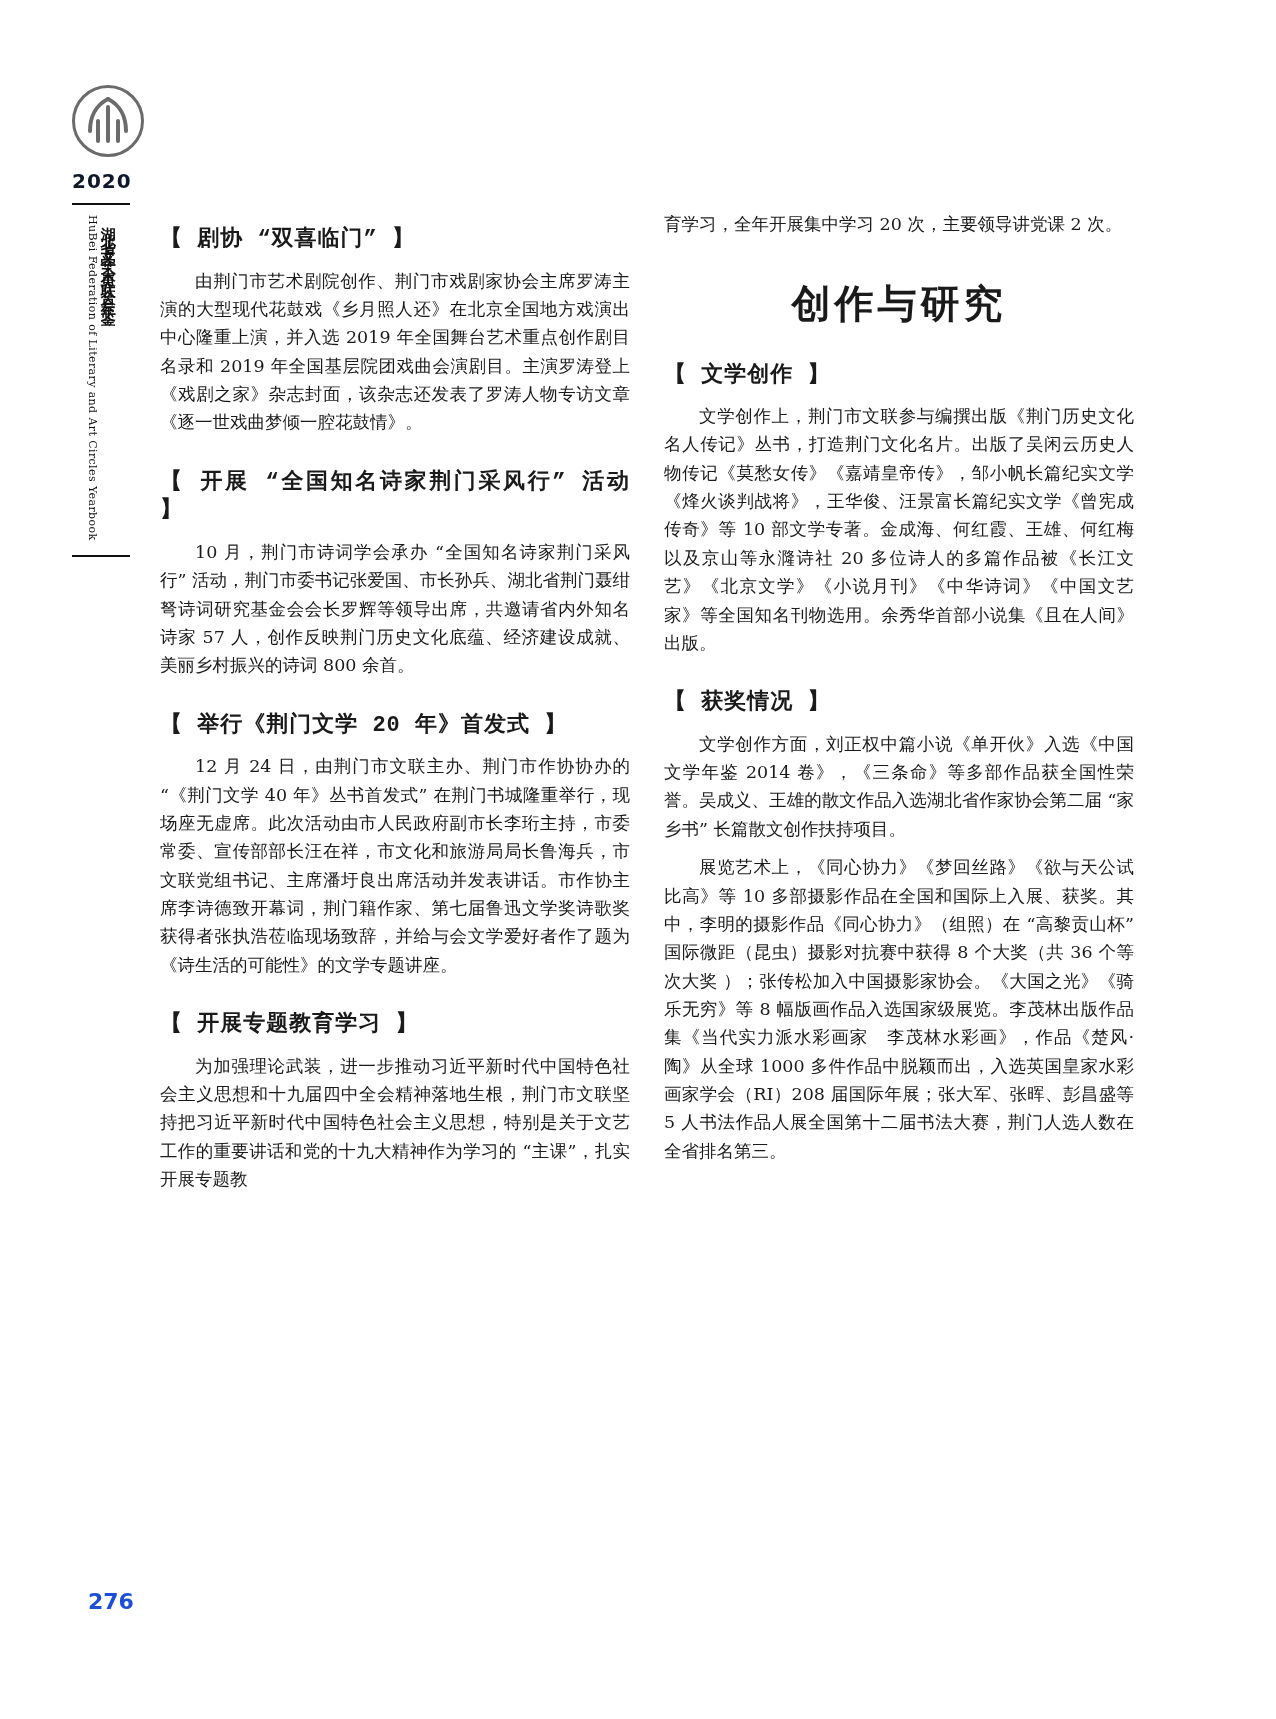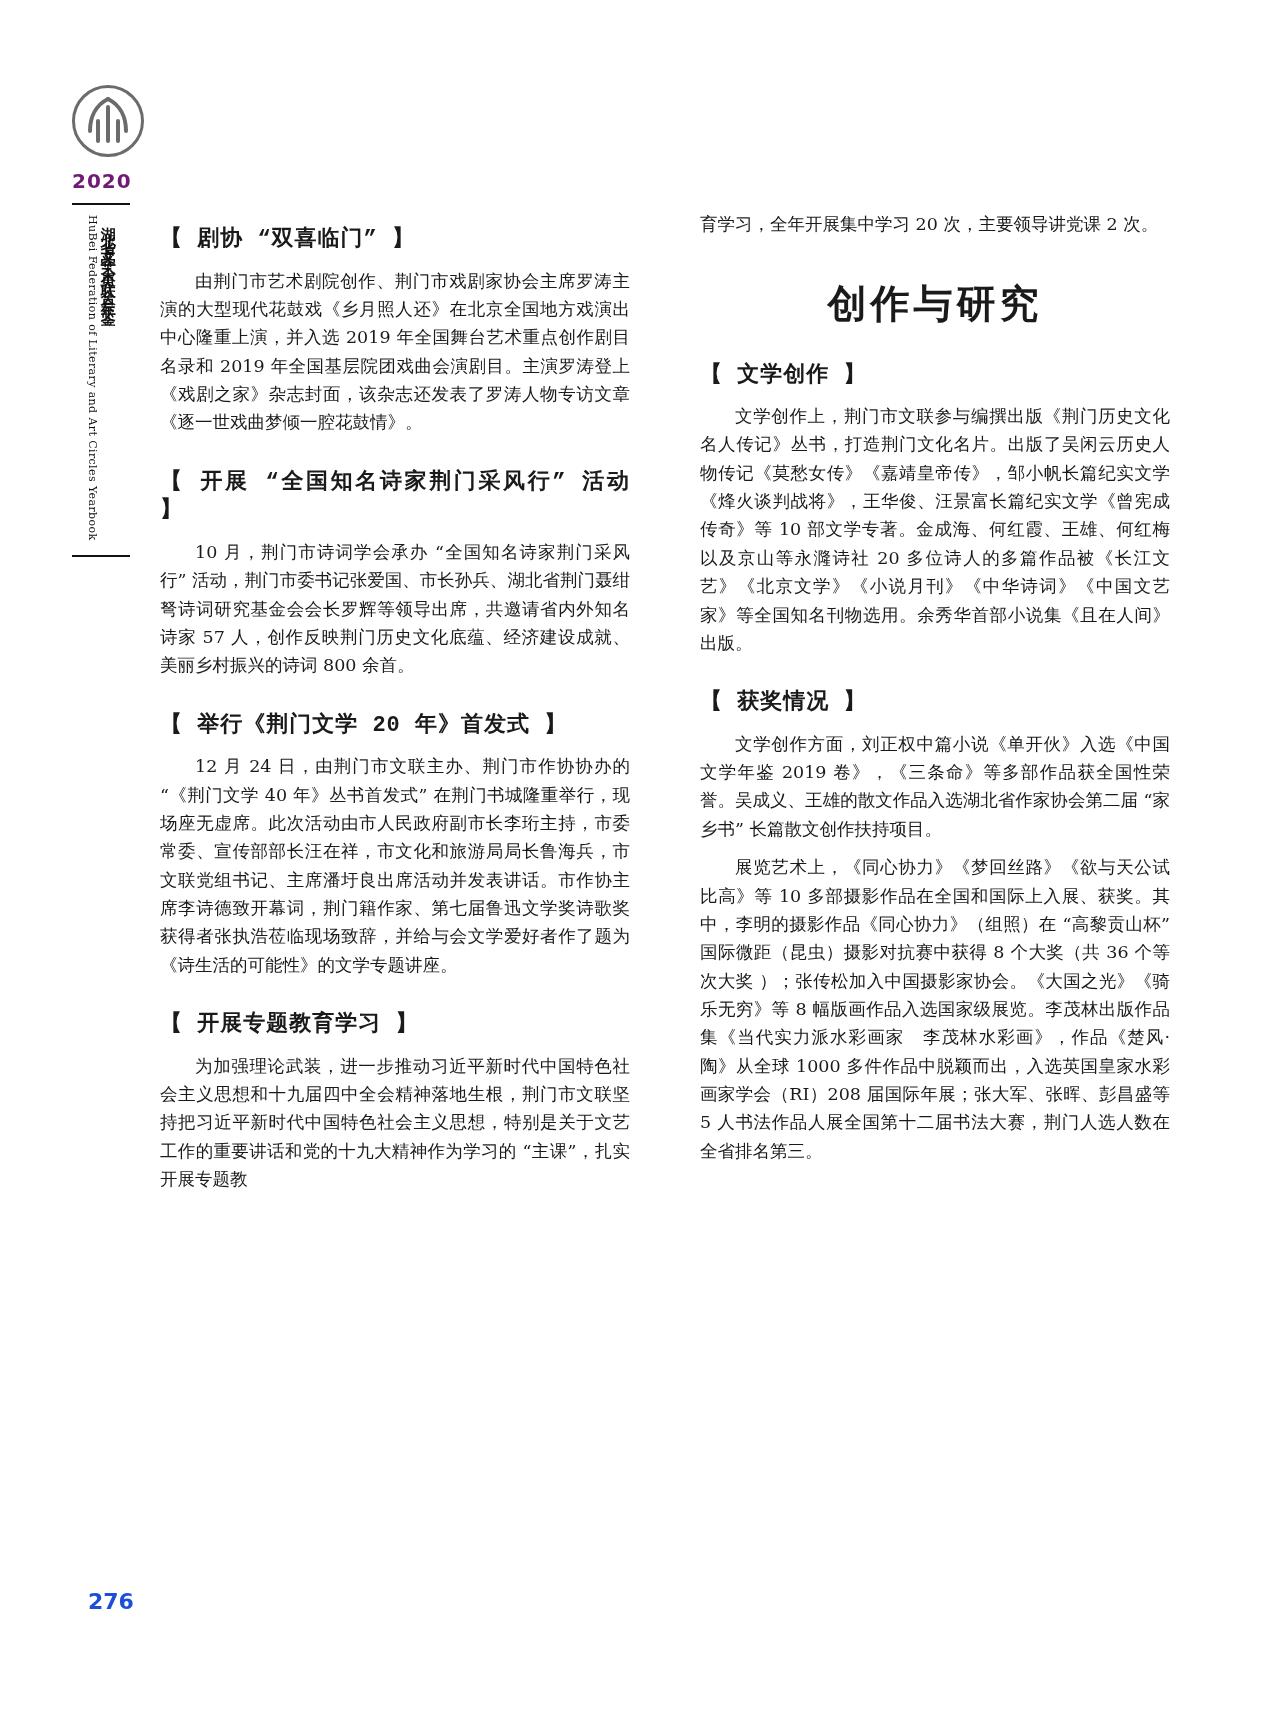--- a/index.html
+++ b/index.html
@@ -24,21 +24,21 @@
     position:absolute;left:0;top:0;width:72px;height:72px;
     border:3px solid #6b6b6b;border-radius:50%;
     box-sizing:border-box;
   }
   .logo-glyph{
     position:absolute;left:0;top:0;width:72px;height:72px;
   }
   .logo-year{
     margin-top:6px;margin-left:12px;
     font-family:"DejaVu Sans","Liberation Sans",sans-serif;
-    font-size:20px;font-weight:700;letter-spacing:1px;color:#701a75;
+    font-size:20px;font-weight:700;letter-spacing:1px;color:#0f172a;
   }
   .rail-bar{
     margin-top:10px;margin-left:12px;
     width:58px;
     border-top:2px solid #111;
     border-bottom:2px solid #111;
     padding:10px 0 10px 0;
     display:flex;flex-direction:row-reverse;align-items:flex-start;justify-content:center;
     min-height:330px;
   }
@@ -61,21 +61,21 @@
   }
 
   
   .col{
     position:absolute;top:210px;width:470px;
     font-size:17.5px;line-height:1.62;
     text-align:justify;
     text-justify:inter-ideograph;
   }
   .col-left{left:160px;}
-  .col-right{left:700px;}
+  .col-right{left:664px;}
 
   h2.sec-title{
     font-family:Liberation Mono, monospace;
     font-size:22px;font-weight:700;
     margin:16px 0 12px 0;
     letter-spacing:1px;
     line-height:1.3;
   }
   h3.big-title{
     font-family:"DejaVu Sans","Liberation Sans",sans-serif;
@@ -148,19 +148,19 @@
 
     <p class="cont">育学习，全年开展集中学习 20 次，主要领导讲党课 2 次。</p>
 
     <h3 class="big-title">创作与研究</h3>
 
     <h2 class="sec-title">【 文学创作 】</h2>
     <p class="body">文学创作上，荆门市文联参与编撰出版《荆门历史文化名人传记》丛书，打造荆门文化名片。出版了吴闲云历史人物传记《莫愁女传》《嘉靖皇帝传》，邹小帆长篇纪实文学《烽火谈判战将》，王华俊、汪景富长篇纪实文学《曾宪成传奇》等 10 部文学专著。金成海、何红霞、王雄、何红梅以及京山等永漋诗社 20 多位诗人的多篇作品被《长江文艺》《北京文学》《小说月刊》《中华诗词》《中国文艺家》等全国知名刊物选用。余秀华首部小说集《且在人间》出版。</p>
     <div class="gap"></div>
 
     <h2 class="sec-title">【 获奖情况 】</h2>
-    <p class="body">文学创作方面，刘正权中篇小说《单开伙》入选《中国文学年鉴 2019 卷》，《三条命》等多部作品获全国性荣誉。吴成义、王雄的散文作品入选湖北省作家协会第二届 “家乡书” 长篇散文创作扶持项目。</p>
+    <p class="body">文学创作方面，刘正权中篇小说《单开伙》入选《中国文学年鉴 2014 卷》，《三条命》等多部作品获全国性荣誉。吴成义、王雄的散文作品入选湖北省作家协会第二届 “家乡书” 长篇散文创作扶持项目。</p>
     <div class="gap-sm"></div>
     <p class="body">展览艺术上，《同心协力》《梦回丝路》《欲与天公试比高》等 10 多部摄影作品在全国和国际上入展、获奖。其中，李明的摄影作品《同心协力》（组照）在 “高黎贡山杯” 国际微距（昆虫）摄影对抗赛中获得 8 个大奖（共 36 个等次大奖 ）；张传松加入中国摄影家协会。《大国之光》《骑乐无穷》等 8 幅版画作品入选国家级展览。李茂林出版作品集《当代实力派水彩画家　李茂林水彩画》，作品《楚风·陶》从全球 1000 多件作品中脱颖而出，入选英国皇家水彩画家学会（RI）208 届国际年展；张大军、张晖、彭昌盛等 5 人书法作品人展全国第十二届书法大赛，荆门人选人数在全省排名第三。</p>
   </div>
 
   <div class="folio">276</div>
 </div>
 
 </body></html>

